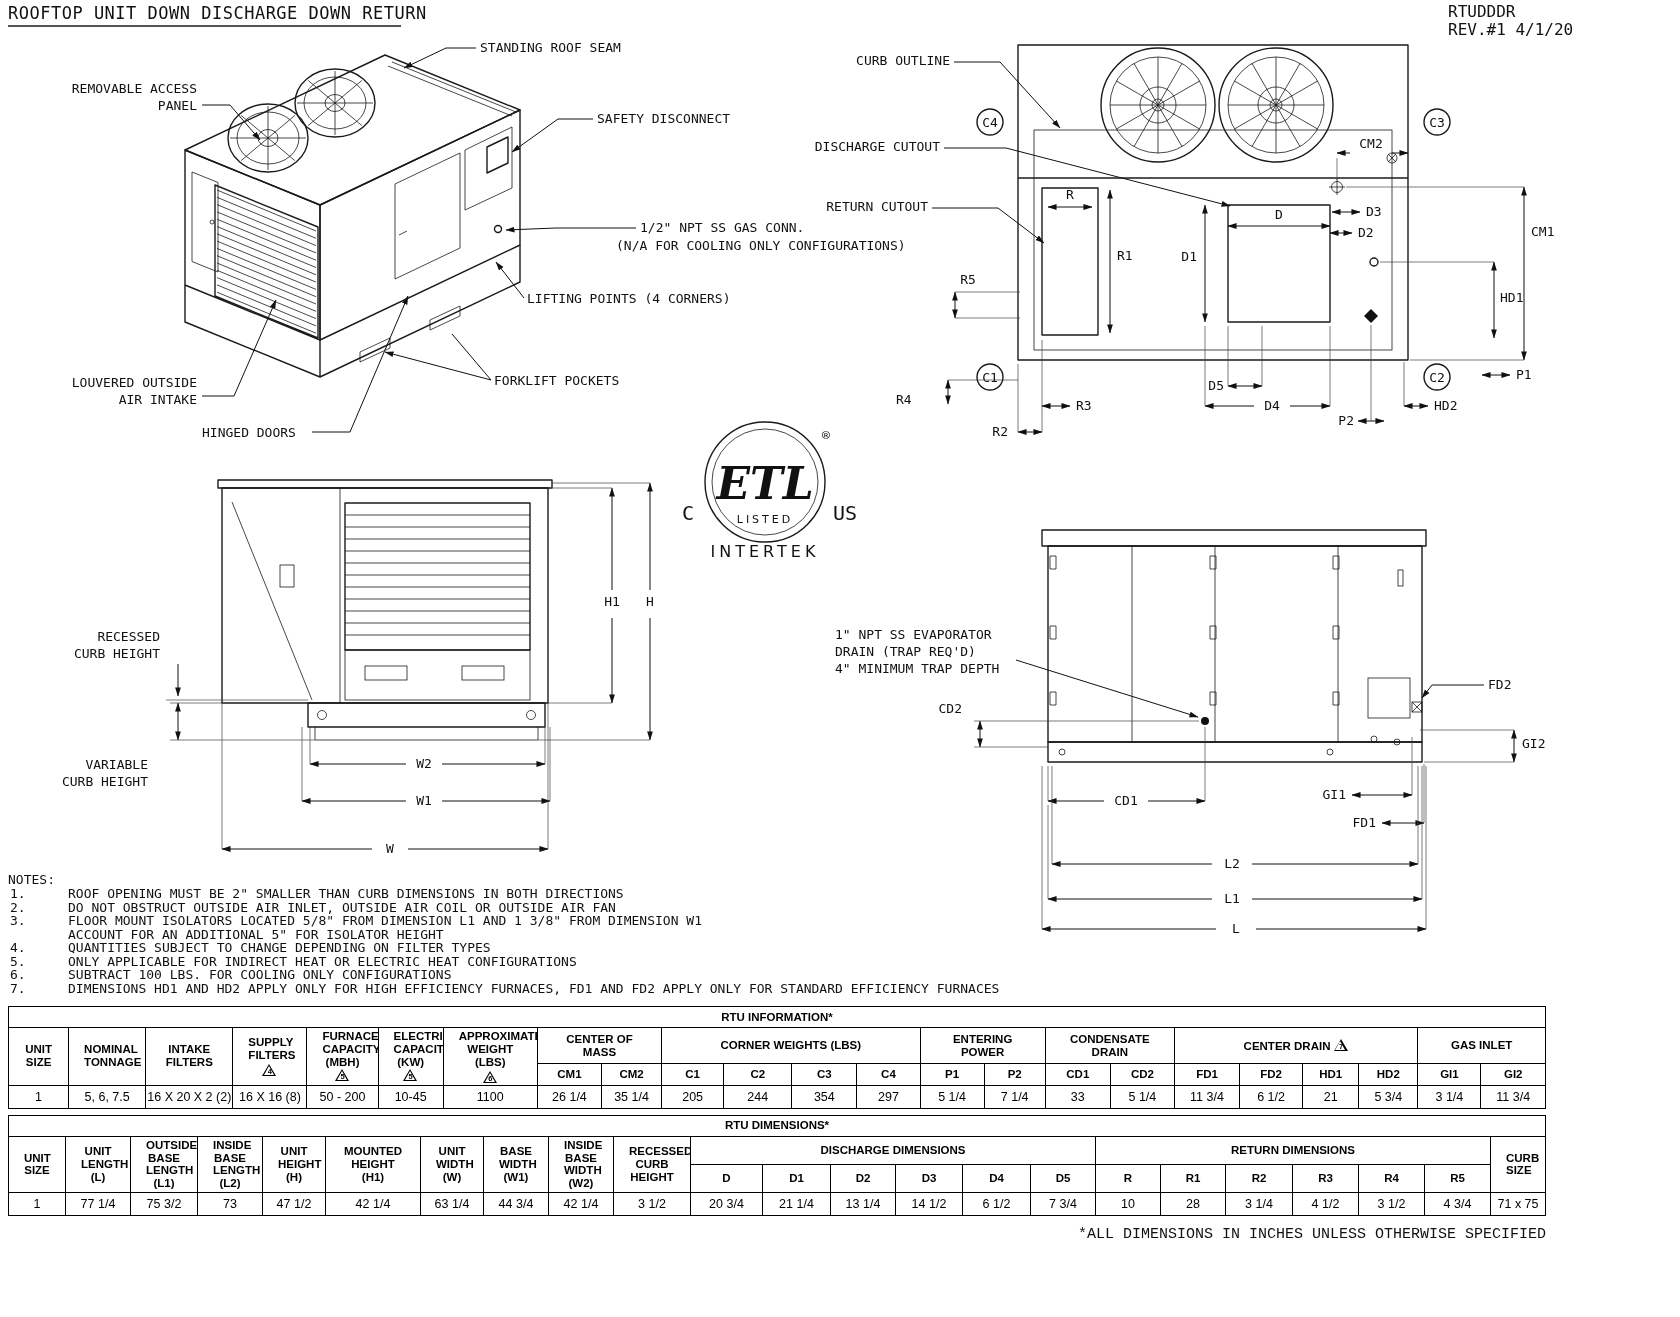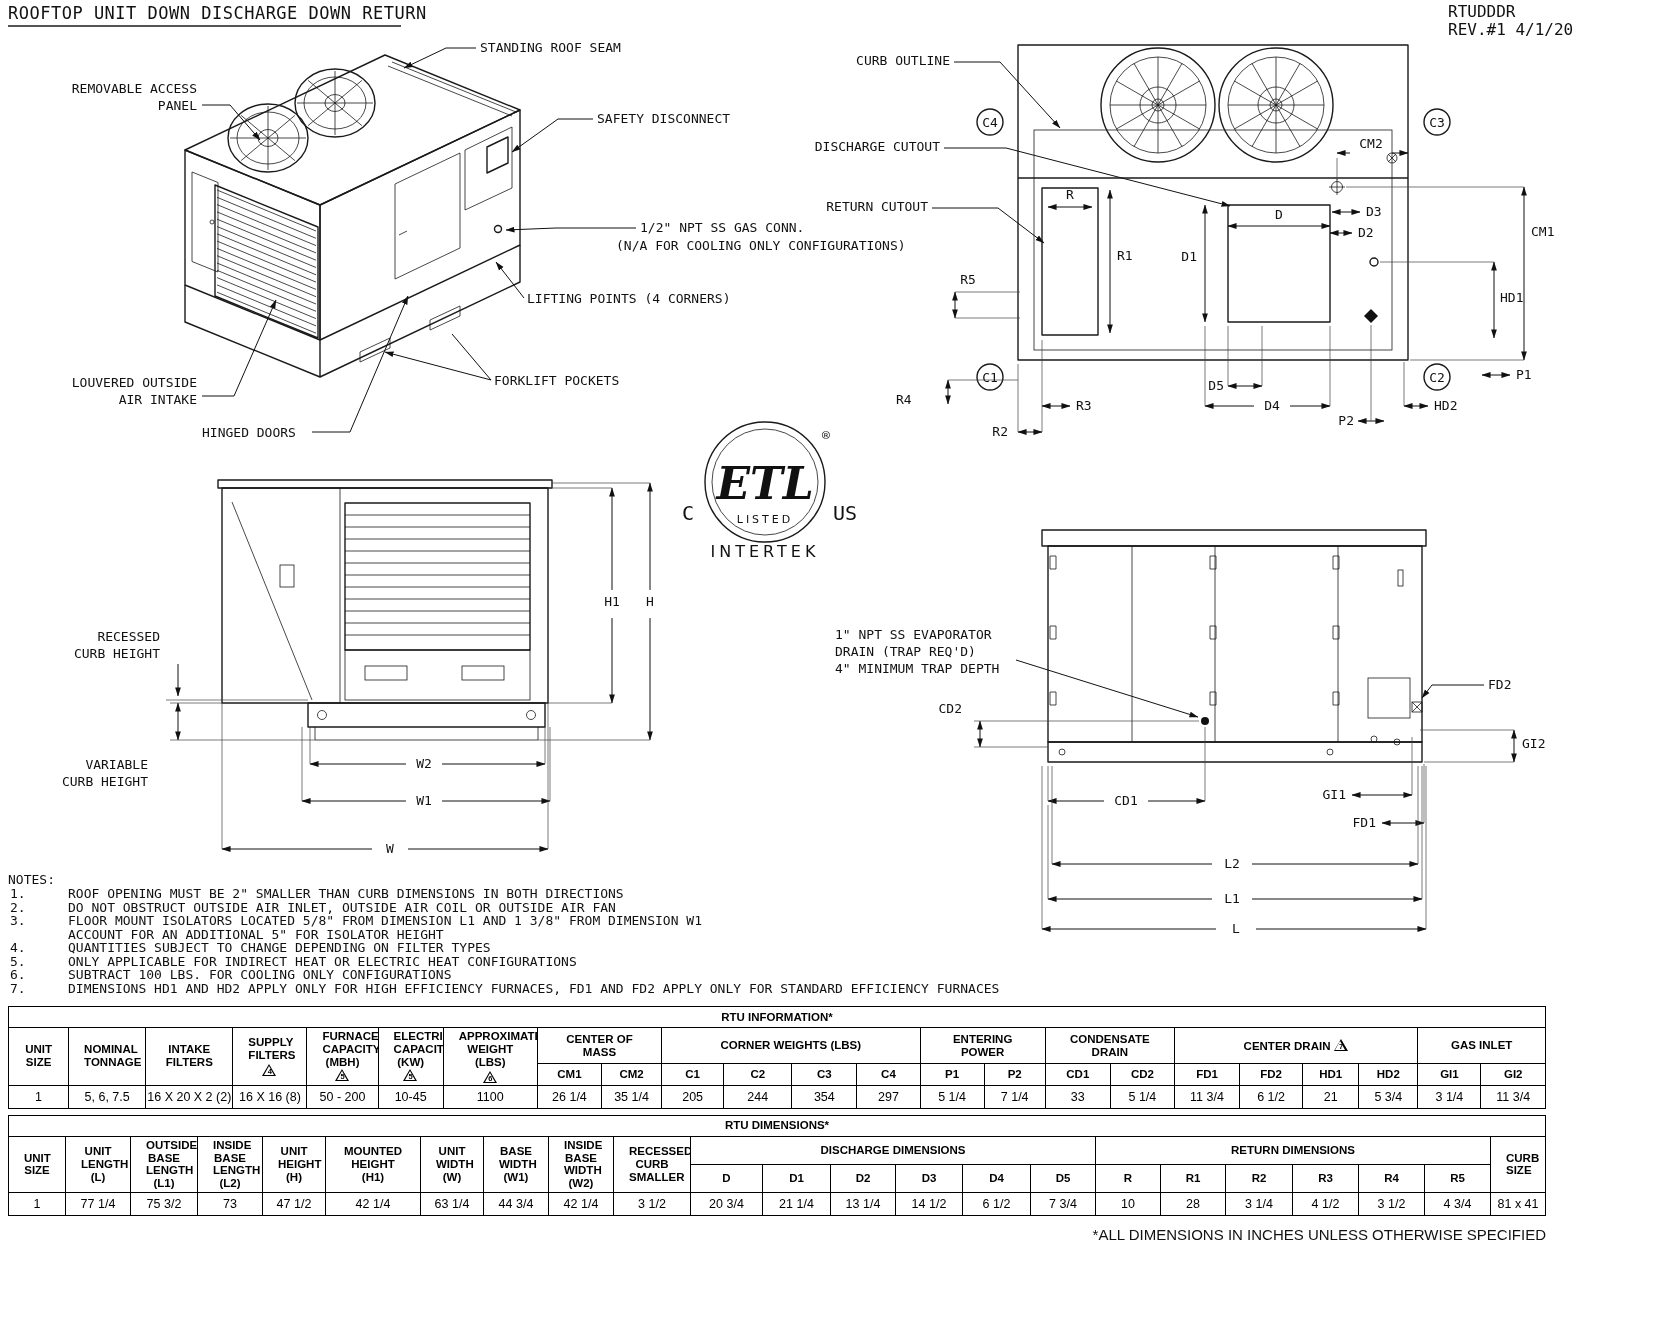--- a/index.html
+++ b/index.html
@@ -15,21 +15,21 @@
   .sd { stroke:#111; stroke-width:1; fill:none; }
   .sx { stroke:#444; stroke-width:.7; fill:none; }
   .fill { fill:#111; stroke:none; }
   .tables { position:absolute; left:8px; top:1006px; width:1538px; }
   table.dtab { border-collapse:collapse; table-layout:fixed; width:100%; background:#fff; }
   .dtab th,.dtab td { border:1px solid #000; text-align:center; vertical-align:middle; overflow:hidden; }
   .dtab th { font-size:11.5px; font-weight:bold; padding:2px 15px; line-height:1.12; }
   .dtab td { font-size:12.5px; padding:3px 1px; height:23px; }
   .ttitle { font-size:13px; height:21px; }
   table.gap { margin-top:6px; }
-  .footnote { text-align:right; margin-top:10px; font-family:Liberation Sans, sans-serif; font-size:15px; color:#111; }
+  .footnote { text-align:right; margin-top:10px; font-family:Liberation Mono, monospace; font-size:15px; color:#111; }
   .tri { position:relative; display:inline-block; width:15px; height:12px; vertical-align:-1px; }
   .tri::before { content:""; position:absolute; left:0; bottom:0; border-left:7.5px solid transparent; border-right:7.5px solid transparent; border-bottom:12px solid #000; }
   .tri::after { content:""; position:absolute; left:1.8px; bottom:1.1px; border-left:5.7px solid transparent; border-right:5.7px solid transparent; border-bottom:9.3px solid #fff; }
   .tri .tn { position:absolute; left:0; right:0; bottom:.5px; font-size:7.5px; font-weight:bold; text-align:center; line-height:1; z-index:1; }
   .blk { display:block; margin:2px auto 0; }
 </style>
 </head>
 <body>
 
 <div class="page">
@@ -438,21 +438,21 @@
     <tr>
       <th rowspan="2">UNIT SIZE</th>
       <th rowspan="2">UNIT LENGTH (L)</th>
       <th rowspan="2">OUTSIDE BASE LENGTH (L1)</th>
       <th rowspan="2">INSIDE BASE LENGTH (L2)</th>
       <th rowspan="2">UNIT HEIGHT (H)</th>
       <th rowspan="2">MOUNTED HEIGHT (H1)</th>
       <th rowspan="2">UNIT WIDTH (W)</th>
       <th rowspan="2">BASE WIDTH (W1)</th>
       <th rowspan="2">INSIDE BASE WIDTH (W2)</th>
-      <th rowspan="2">RECESSED CURB SMALLER</th>
+      <th rowspan="2">RECESSED CURB HEIGHT</th>
       <th colspan="6">DISCHARGE DIMENSIONS</th>
       <th colspan="6">RETURN DIMENSIONS</th>
       <th rowspan="2">CURB SIZE</th>
     </tr>
     <tr>
       <th>D</th>
       <th>D1</th>
       <th>D2</th>
       <th>D3</th>
       <th>D4</th>
@@ -480,21 +480,21 @@
       <td>13 1/4</td>
       <td>14 1/2</td>
       <td>6 1/2</td>
       <td>7 3/4</td>
       <td>10</td>
       <td>28</td>
       <td>3 1/4</td>
       <td>4 1/2</td>
       <td>3 1/2</td>
       <td>4 3/4</td>
-      <td>81 x 41</td>
+      <td>71 x 75</td>
     </tr>
   </tbody>
       </table>
 
   <div class="footnote">*ALL DIMENSIONS IN INCHES UNLESS OTHERWISE SPECIFIED</div>
 </div>
 
 </div>
 
 </body></html>

